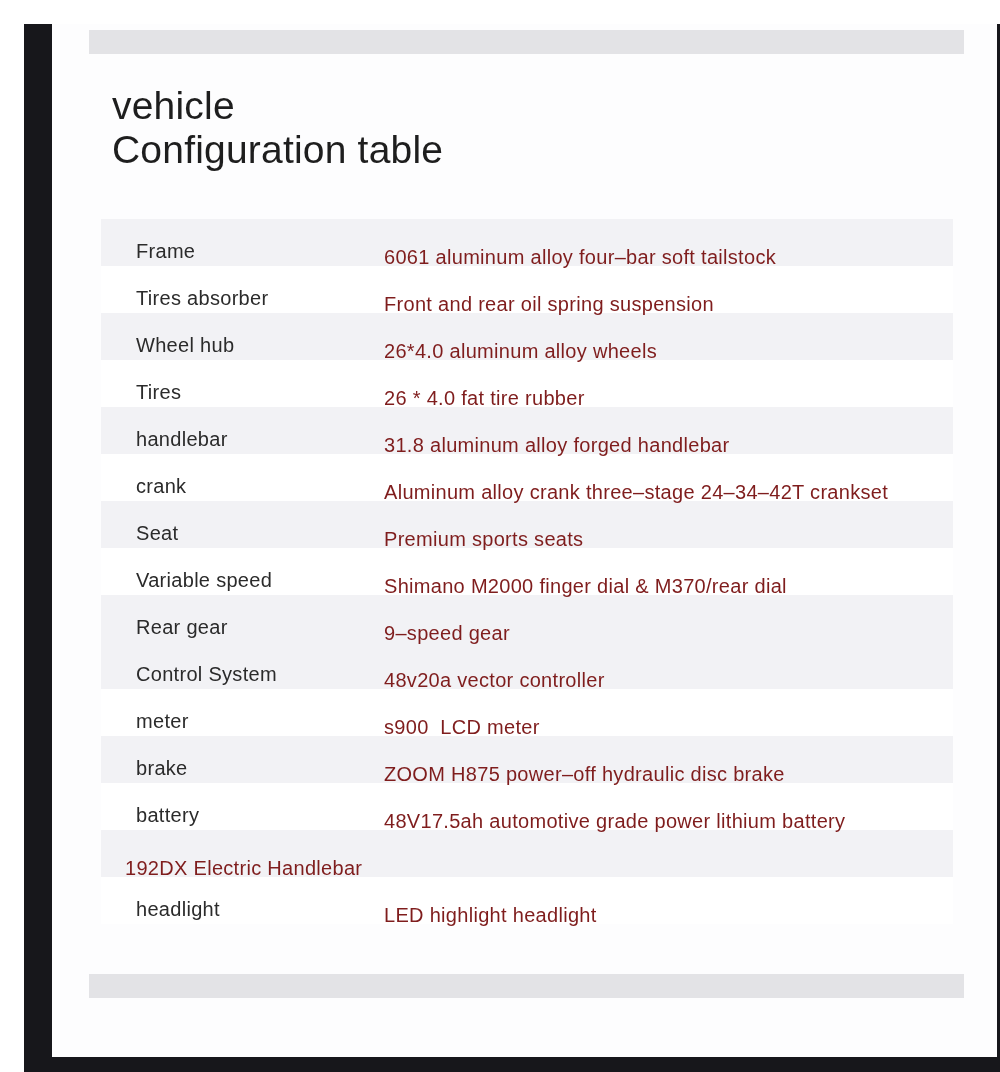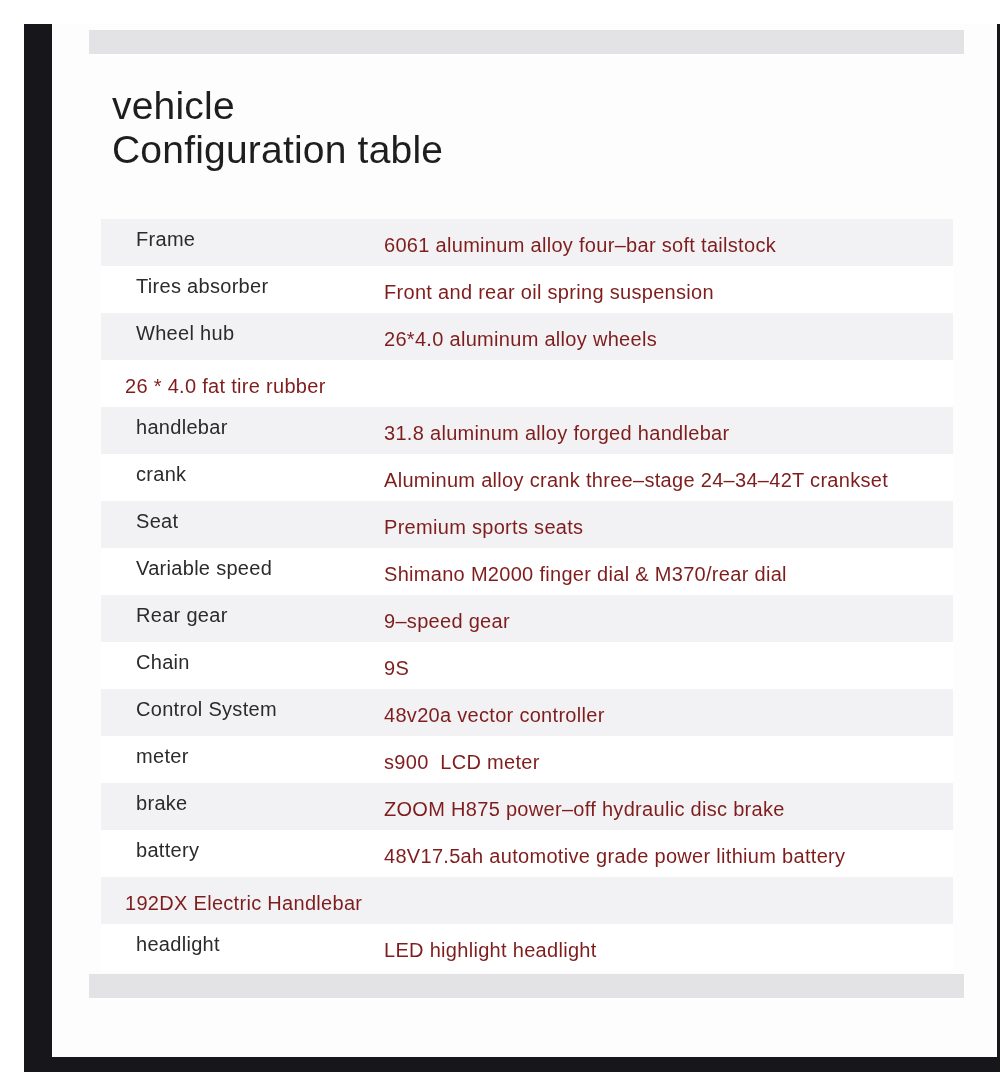--- a/index.html
+++ b/index.html
@@ -55,21 +55,20 @@
     letter-spacing: 0.2px;
   }
   .spec-table {
     position: absolute;
     left: 65px;
     top: 183px;
     width: 876px;
   }
   .spec-row {
     display: flex;
-    align-items: center;
     height: 47px;
     background: #ffffff;
   }
   .spec-row.shaded {
     background: #f2f2f5;
   }
   .spec-label {
     width: 259px;
     padding-left: 23px;
     flex: 0 0 auto;
@@ -112,20 +111,21 @@
       </div>
       <div class="spec-row">
         <span class="spec-label">Tires absorber</span>
         <span class="spec-value">Front and rear oil spring suspension</span>
       </div>
       <div class="spec-row shaded">
         <span class="spec-label">Wheel hub</span>
         <span class="spec-value">26*4.0 aluminum alloy wheels</span>
       </div>
       <div class="spec-row">
+        <span class="spec-label">Tires</span>
         <span class="spec-value">26 * 4.0 fat tire rubber</span>
       </div>
       <div class="spec-row shaded">
         <span class="spec-label">handlebar</span>
         <span class="spec-value">31.8 aluminum alloy forged handlebar</span>
       </div>
       <div class="spec-row">
         <span class="spec-label">crank</span>
         <span class="spec-value">Aluminum alloy crank three–stage 24–34–42T crankset</span>
       </div>
@@ -133,24 +133,20 @@
         <span class="spec-label">Seat</span>
         <span class="spec-value">Premium sports seats</span>
       </div>
       <div class="spec-row">
         <span class="spec-label">Variable speed</span>
         <span class="spec-value">Shimano M2000 finger dial &amp; M370/rear dial</span>
       </div>
       <div class="spec-row shaded">
         <span class="spec-label">Rear gear</span>
         <span class="spec-value">9–speed gear</span>
-      </div>
-      <div class="spec-row">
-        <span class="spec-label">Chain</span>
-        <span class="spec-value">9S</span>
       </div>
       <div class="spec-row shaded">
         <span class="spec-label">Control System</span>
         <span class="spec-value">48v20a vector controller</span>
       </div>
       <div class="spec-row">
         <span class="spec-label">meter</span>
         <span class="spec-value">s900  LCD meter</span>
       </div>
       <div class="spec-row shaded">

